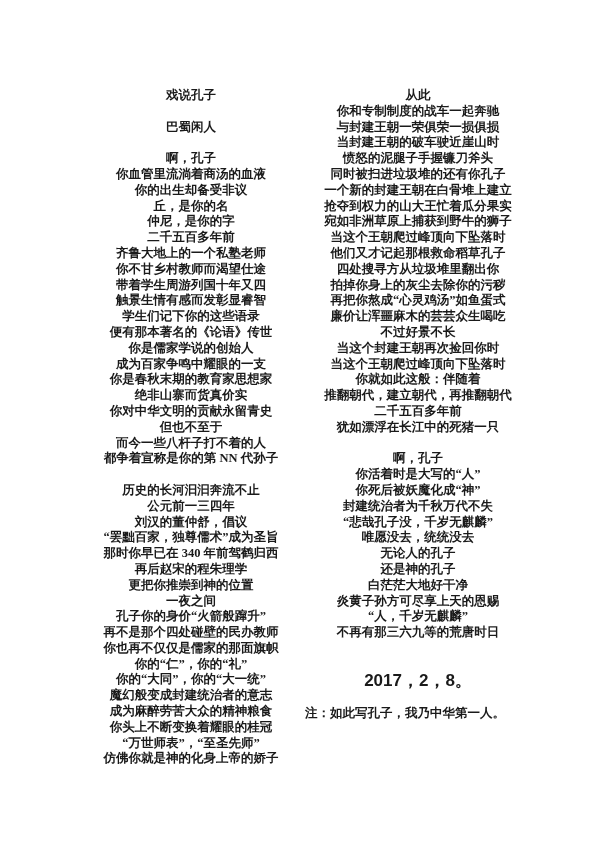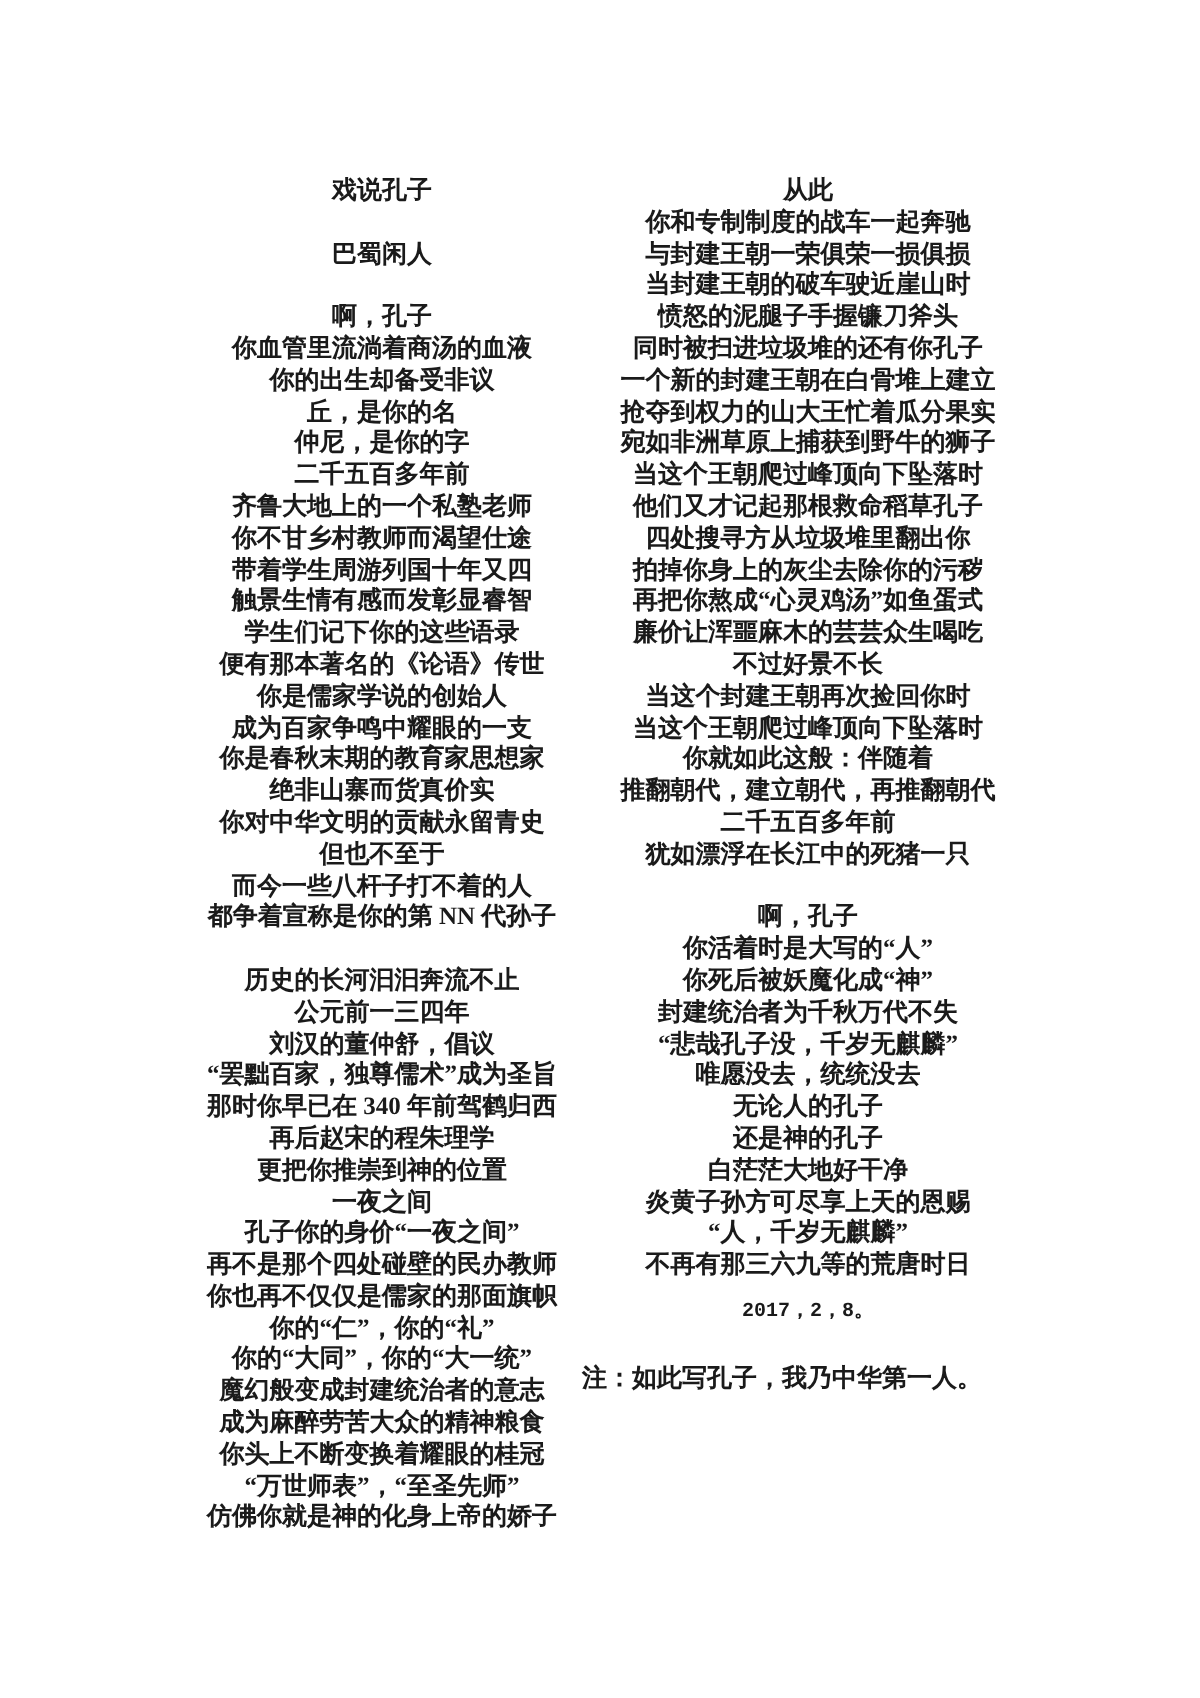--- a/index.html
+++ b/index.html
@@ -18,30 +18,30 @@
     color: #1a1a1a;
   }
   .col {
     position: absolute;
     top: 88px;
     font-size: 12.5px;
     line-height: 15.8px;
     text-align: center;
   }
   .col-left  { left: 85px;  width: 212px; }
-  .col-right { left: 291px; width: 226px; }
+  .col-right { left: 305px; width: 226px; }
   .line { min-height: 15.8px; white-space: nowrap; }
   .gap  { height: 15.8px; }
   .title-line  { min-height: 15.8px; }
   .author-line { min-height: 15.8px; }
   .date-line {
-    margin-top: 8px;
-    font-family: Liberation Mono, monospace;
+    margin-top: 32px;
+    font-family: Liberation Sans, sans-serif;
     font-weight: bold;
-    font-size: 10px;
+    font-size: 17px;
     min-height: 15.8px;
   }
   .note-line {
     margin-top: 17px;
     text-align: left;
     min-height: 15.8px;
     white-space: nowrap;
   }
 </style>
 </head>
@@ -79,21 +79,21 @@
     <div class="gap"></div>
     <div>
         <div class="line">历史的长河汩汩奔流不止</div>
         <div class="line">公元前一三四年</div>
         <div class="line">刘汉的董仲舒，倡议</div>
         <div class="line">“罢黜百家，独尊儒术”成为圣旨</div>
         <div class="line">那时你早已在 340 年前驾鹤归西</div>
         <div class="line">再后赵宋的程朱理学</div>
         <div class="line">更把你推崇到神的位置</div>
         <div class="line">一夜之间</div>
-        <div class="line">孔子你的身价“一夜之间”</div>
+        <div class="line">孔子你的身价“火箭般蹿升”</div>
         <div class="line">再不是那个四处碰壁的民办教师</div>
         <div class="line">你也再不仅仅是儒家的那面旗帜</div>
         <div class="line">你的“仁”，你的“礼”</div>
         <div class="line">你的“大同”，你的“大一统”</div>
         <div class="line">魔幻般变成封建统治者的意志</div>
         <div class="line">成为麻醉劳苦大众的精神粮食</div>
         <div class="line">你头上不断变换着耀眼的桂冠</div>
         <div class="line">“万世师表”，“至圣先师”</div>
         <div class="line">仿佛你就是神的化身上帝的娇子</div>
       </div>

